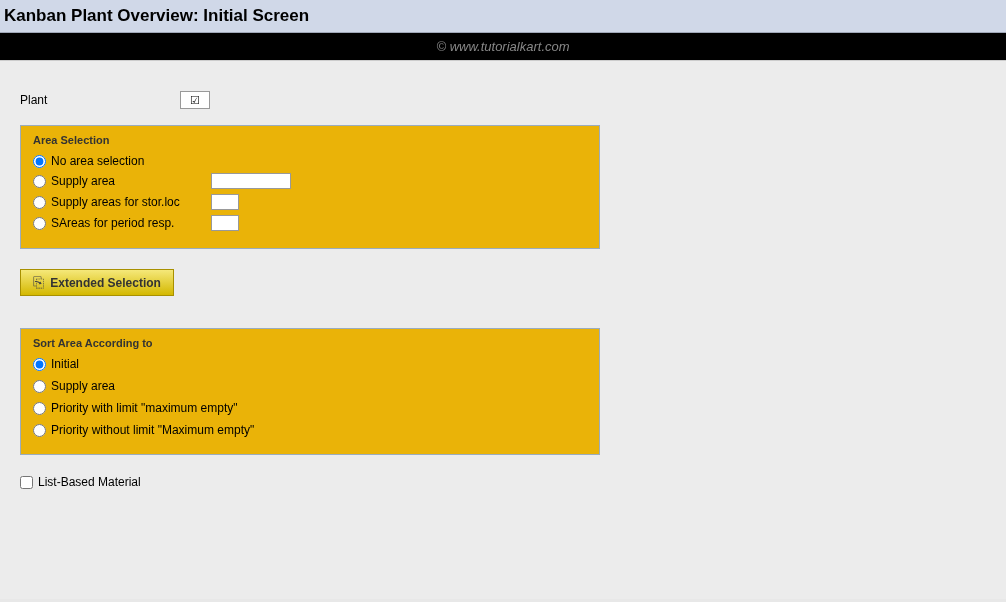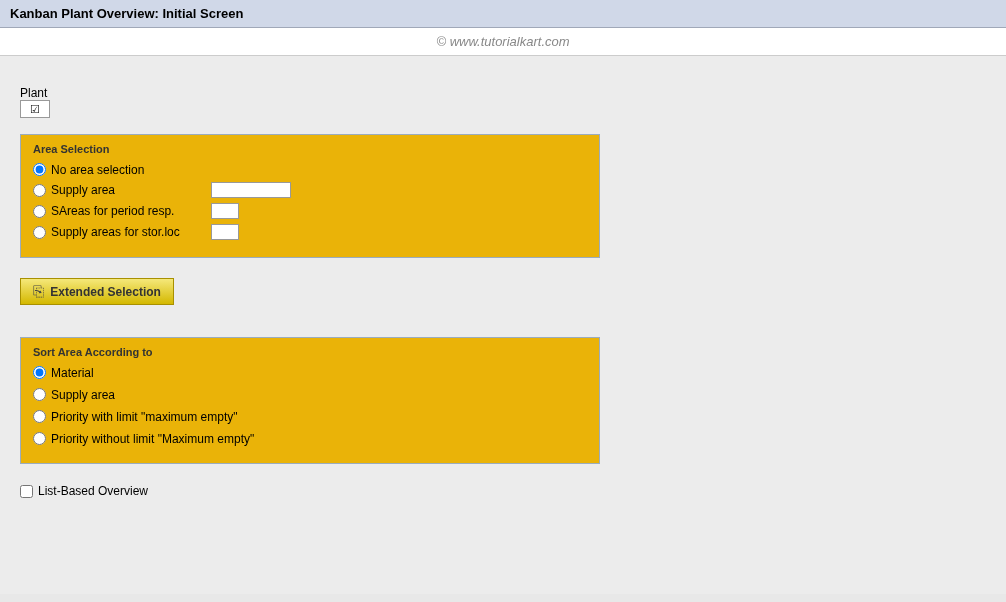--- a/index.html
+++ b/index.html
@@ -13,48 +13,48 @@
       font-size: 12px;
       background-color: #e8e8e8;
       width: 1006px;
       height: 602px;
       overflow: hidden;
     }
 
     .title-bar {
       background-color: #d0d8e8;
       border-bottom: 1px solid #a0a8b8;
-      padding: 6px 10px;
+      padding: 6px 4px;
       font-weight: bold;
-      font-size: 13px;
+      font-size: 17px;
       color: #000;
     }
 
     .watermark-bar {
-      background-color: #ffffff;
+      background-color: #000000;
       border-bottom: 1px solid #ccc;
       text-align: center;
       padding: 6px 0;
       color: #888;
       font-size: 13px;
       font-style: italic;
     }
 
     .main-content {
       background-color: #ececec;
       padding: 20px 20px;
       height: calc(602px - 64px);
       overflow: auto;
     }
 
     .plant-row {
       display: flex;
+      align-items: center;
       margin-bottom: 16px;
       margin-top: 10px;
-      flex-direction: column;
     }
 
     .plant-label {
       font-size: 12px;
       margin-right: 100px;
       width: 60px;
     }
 
     .plant-checkbox-field {
       width: 30px;
@@ -77,21 +77,21 @@
 
     .group-box-title {
       font-size: 11px;
       font-weight: bold;
       color: #333;
       margin-bottom: 8px;
     }
 
     .radio-row {
       display: flex;
-      align-items: flex-start;
+      align-items: flex-end;
       margin-bottom: 5px;
       margin-top: 8px;
     }
 
     .radio-row input[type="radio"] {
       margin-right: 5px;
       cursor: pointer;
     }
 
     .radio-label {
@@ -190,61 +190,61 @@
       <label class="radio-label" for="no-area">No area selection</label>
     </div>
 
     <div class="radio-with-input">
       <input type="radio" name="area-selection" id="supply-area" style="">
       <label class="radio-label" for="supply-area" style="width:160px;">Supply area</label>
       <input type="text" class="radio-text-input" style="width: 80px;">
     </div>
 
     <div class="radio-with-input">
+      <input type="radio" name="area-selection" id="supply-stor" style="">
+      <label class="radio-label" for="supply-stor" style="width:160px;">Supply areas for stor.loc</label>
+      <input type="text" class="radio-text-input" style="width: 28px;">
+    </div>
+
+    <div class="radio-with-input">
       <input type="radio" name="area-selection" id="sareas-period" style="">
       <label class="radio-label" for="sareas-period" style="width:160px;">SAreas for period resp.</label>
-      <input type="text" class="radio-text-input" style="width: 28px;">
-    </div>
-
-    <div class="radio-with-input">
-      <input type="radio" name="area-selection" id="supply-stor" style="">
-      <label class="radio-label" for="supply-stor" style="width:160px;">Supply areas for stor.loc</label>
       <input type="text" class="radio-text-input" style="width: 28px;">
     </div>
   </div>
 
   <div style="margin-bottom: 16px;">
     <button class="extended-selection-btn">
       <span class="btn-icon">⎘</span>
       <span class="btn-label">Extended Selection</span>
     </button>
   </div>
 
   <div class="group-box">
     <div class="group-box-title">Sort Area According to</div>
 
     <div class="radio-row">
       <input type="radio" name="sort-list" id="material" checked="" style="">
-      <label class="radio-label" for="material">Material</label>
+      <label class="radio-label" for="material">Initial</label>
     </div>
 
     <div class="radio-row">
       <input type="radio" name="sort-list" id="supply-area-sort" style="">
       <label class="radio-label" for="supply-area-sort">Supply area</label>
     </div>
 
     <div class="radio-row">
       <input type="radio" name="sort-list" id="priority-max" style="">
       <label class="radio-label" for="priority-max">Priority with limit "maximum empty"</label>
     </div>
 
     <div class="radio-row">
       <input type="radio" name="sort-list" id="priority-without" style="">
       <label class="radio-label" for="priority-without">Priority without limit "Maximum empty"</label>
     </div>
   </div>
 
   <div class="list-based-row">
     <input type="checkbox" id="list-based" style="">
-    <label class="list-based-label" for="list-based">List-Based Overview</label>
+    <label class="list-based-label" for="list-based">List-Based Material</label>
   </div>
 
 </div>
 
 </body></html>

